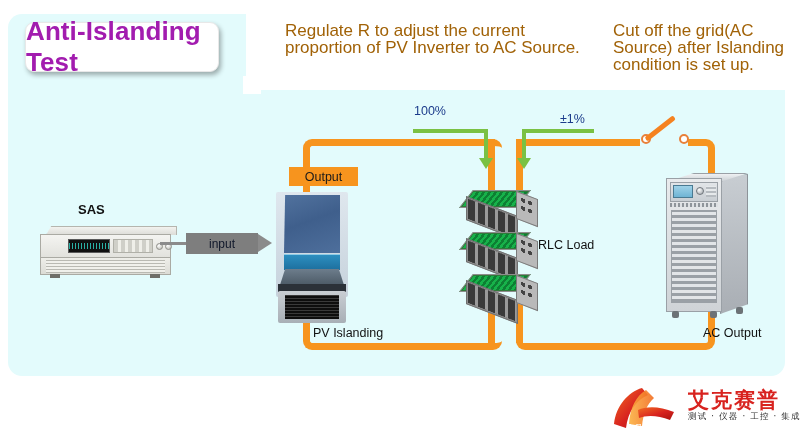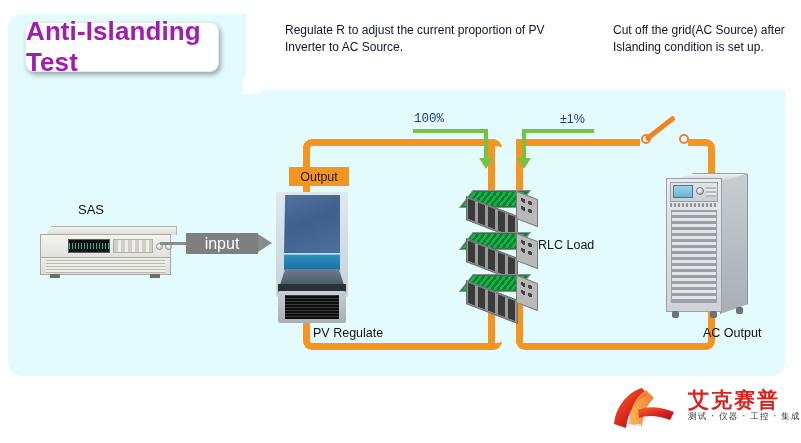--- a/index.html
+++ b/index.html
@@ -33,21 +33,21 @@
     box-shadow:2px 3px 5px rgba(0,0,0,.32);
     display:flex;align-items:center;justify-content:center;
     border:1px solid #e8e8e8;
   }
   .title-badge span{
     color:#a21caf;font-size:26px;font-weight:bold;letter-spacing:.1px;
   }
 
   
   .note{
-    position:absolute;color:#0f172a;font-size:12px;line-height:17px;
+    position:absolute;color:#a16207;font-size:17px;line-height:17px;
   }
   .note-center{left:285px;top:22px;width:300px;}
   .note-right{left:613px;top:22px;width:190px;}
   .note-bottom{
     position:absolute;left:311px;top:391px;color:#1a1a1a;font-size:13.5px;
   }
   .sys-outline{
     position:absolute;left:55px;top:345px;
     color:#3fa9d6;font-size:14px;font-weight:bold;font-style:italic;
   }
@@ -98,32 +98,32 @@
   }
   .g-label{
     position:absolute;color:#1b3b8b;font-size:12.5px;font-weight:normal;
   }
 
   
   .dev-label{position:absolute;color:#111;font-size:12.5px;}
 
   
   .output-tag{
-    position:absolute;left:289px;top:167px;width:60px;height:19px;
+    position:absolute;left:289px;top:167px;width:69px;height:19px;
     background:#f7941e;display:flex;align-items:center;justify-content:center;
   }
   .output-tag span{color:#1a1a1a;font-size:12.5px;}
 
   
   .inp-tail{position:absolute;left:160px;top:242px;width:27px;height:3px;background:#8b8b8b;}
   .inp-box{
     position:absolute;left:186px;top:233px;width:72px;height:21px;
     background:#7e7e7e;display:flex;align-items:center;justify-content:center;
   }
-  .inp-box span{color:#ffffff;font-size:16px;}
+  .inp-box span{color:#0f172a;font-size:12px;}
   .inp-head{
     position:absolute;left:258px;top:234px;width:0;height:0;
     border-top:9.5px solid transparent;border-bottom:9.5px solid transparent;
     border-left:14px solid #8b8b8b;
   }
 
   
   .sas{position:absolute;left:40px;top:226px;width:137px;height:52px;}
   .sas-top{
     position:absolute;left:6px;top:0;width:131px;height:9px;
@@ -160,21 +160,21 @@
   .sas-vent{
     position:absolute;left:0;top:31px;width:131px;height:18px;
     background:linear-gradient(180deg,#eeeee9,#dcdcd6);
     border:1px solid #aaaaa3;box-sizing:border-box;
   }
   .sas-vent-lines{
     position:absolute;left:6px;top:34px;width:119px;height:13px;
     background:repeating-linear-gradient(0deg,#b9b9b2 0 1px,#f0f0eb 1px 3px);
   }
   .sas-foot{position:absolute;top:48px;width:10px;height:4px;background:#6e6e68;}
-  .sas-label{position:absolute;left:78px;top:202px;color:#111;font-size:13px;}
+  .sas-label{position:absolute;left:78px;top:202px;color:#111;font-size:13px;font-weight:bold;}
 
   
   .pv{position:absolute;left:276px;top:192px;width:72px;height:131px;}
   .pv-side{
     position:absolute;left:0;top:0;width:72px;height:105px;
     background:linear-gradient(180deg,#dfe7ee,#c6d2dc);
     border-radius:2px;
   }
   .pv-panel{
     position:absolute;left:8px;top:3px;width:56px;height:58px;
@@ -347,21 +347,21 @@
 
   <div class="wire-gap" style="left:640px;top:132px;width:48px;height:20px;"></div>
 
   <div class="sw-term" style="left:641px;top:134px;"></div>
   <div class="sw-term" style="left:679px;top:134px;"></div>
   <div class="sw-blade" style="left:646px;top:137px;"></div>
 
   <div class="g-line" style="left:413px;top:129px;width:75px;"></div>
   <div class="g-vert" style="left:484px;top:129px;height:31px;"></div>
   <div class="g-head" style="left:479px;top:158px;"></div>
-  <div class="g-label" style="left:414px;top:112px;font-family:Liberation Mono, monospace;">100%</div>
+  <div class="g-label" style="left:414px;top:104px;">100%</div>
 
   <div class="g-line" style="left:522px;top:129px;width:72px;"></div>
   <div class="g-vert" style="left:522px;top:129px;height:31px;"></div>
   <div class="g-head" style="left:517px;top:158px;"></div>
   <div class="g-label" style="left:560px;top:112px;">±1%</div>
 
   <div class="sas">
     <div class="sas-top"></div>
     <div class="sas-face"></div>
     <div class="sas-disp"></div>
@@ -387,21 +387,21 @@
     <div class="pv-panel"></div>
     <div class="pv-strip"></div>
     <div class="pv-slope"></div>
     <div class="pv-dark"></div>
     <div class="pv-base"></div>
     <div class="pv-grille"></div>
   </div>
   <div class="output-tag">
     <span>Output</span>
   </div>
-  <div class="dev-label" style="left:313px;top:326px;">PV Regulate</div>
+  <div class="dev-label" style="left:313px;top:326px;">PV Islanding</div>
 
   <div class="rlc" style="left:466px;top:190px;">
     <div class="rlc-top"></div>
     <div class="rlc-top-in"></div>
     <div class="rlc-face"></div>
     <div class="rlc-face-holes"></div>
     <div class="rlc-right"></div>
     <div class="rlc-right-dots"></div>
   </div>
   <div class="rlc" style="left:466px;top:232px;">

